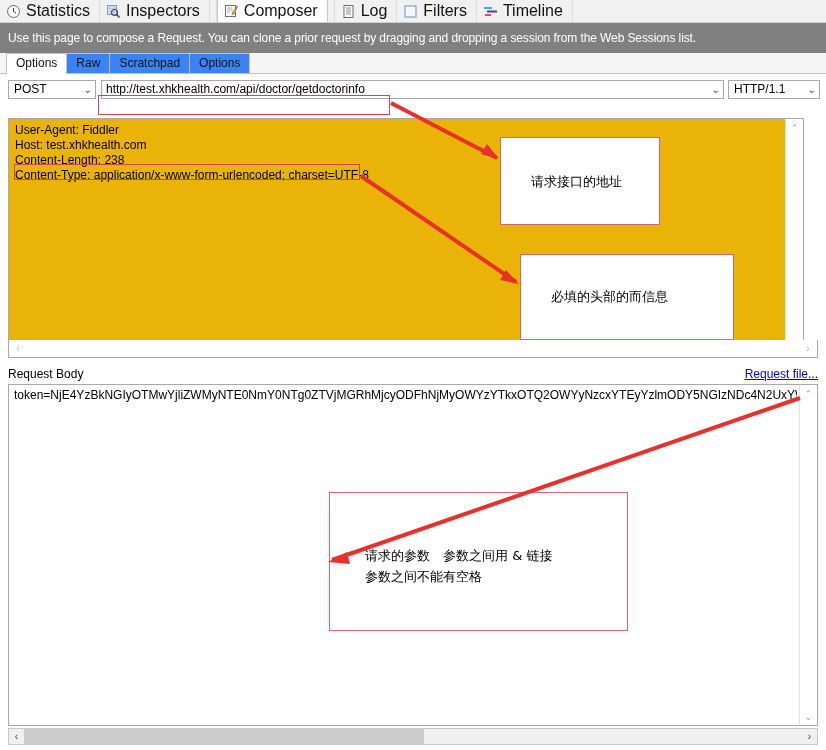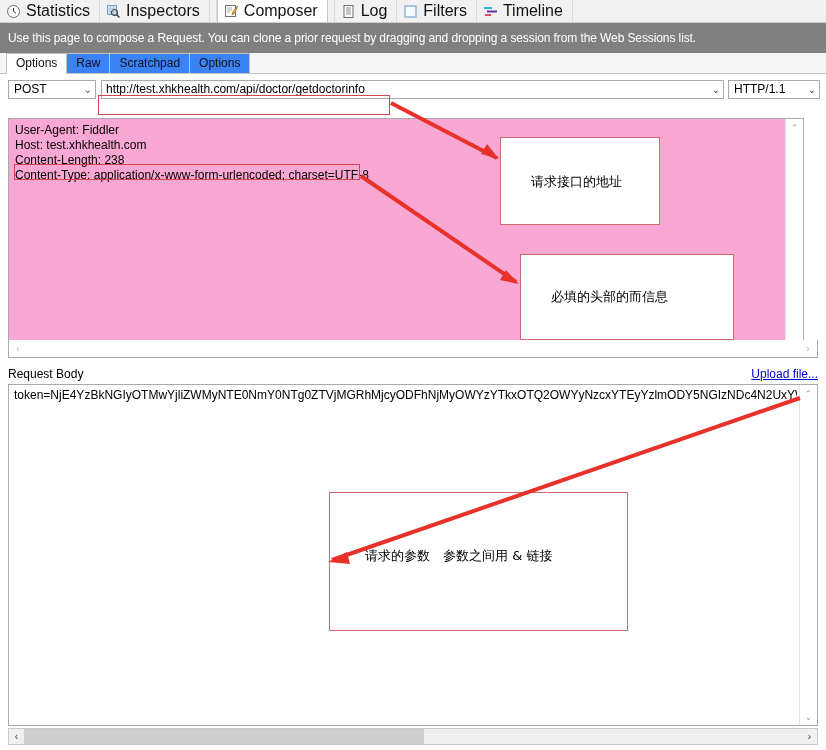--- a/index.html
+++ b/index.html
@@ -117,21 +117,21 @@
     border:none;outline:none;flex:1;font-size:12px;
     font-family:"Liberation Sans","DejaVu Sans",sans-serif;
     color:#000;background:transparent;padding:0;height:16px;
   }
   .urlwrap .chev{color:#4a4a4a;font-size:10px;padding-left:4px;}
   
   .headers-panel{
     position:absolute;
     left:8px;top:118px;width:796px;height:240px;
     border:1px solid #a9a9a9;
-    background:#f9a8d4;
+    background:#eab308;
     box-sizing:border-box;
   }
   .headers-text{
     position:absolute;left:6px;top:4px;right:20px;
     font-size:12px;line-height:15px;white-space:pre;color:#000;
   }
   
   .vsb{
     position:absolute;right:0;top:0;width:17px;bottom:0;
     background:#ffffff;border-left:1px solid #e2e2e2;
@@ -315,21 +315,21 @@
     <div class="arrow">⌄</div>
   </div>
 </div>
 <div class="hsb">
   <div class="arrow">‹</div>
   <div class="arrow">›</div>
 </div>
 
 <div class="bodybar">
   <span class="lbl">Request Body</span>
-  <span class="upload">Upload file...</span>
+  <span class="upload">Request file...</span>
 </div>
 
 <div class="body-panel">
   <div class="body-text">token=NjE4YzBkNGIyOTMwYjliZWMyNTE0NmY0NTg0ZTVjMGRhMjcyODFhNjMyOWYzYTkxOTQ2OWYyNzcxYTEyYzlmODY5NGIzNDc4N2UxYWRjM2U3M2ExNjMwMmE</div>
   <div class="vsb">
     <div class="arrow">⌃</div>
     <div class="arrow">⌄</div>
   </div>
 </div>
 <div class="body-hsb">
@@ -347,20 +347,21 @@
   <div class="txt">请求接口的地址</div>
 </div>
 
 <div class="anno" id="anno-headers">
   <div class="txt">必填的头部的而信息</div>
 </div>
 
 <div class="anno" id="anno-body">
   <div class="txt">
     <div>请求的参数　参数之间用 &amp; 链接</div>
+    <div>参数之间不能有空格</div>
   </div>
 </div>
 
 <svg id="arrows">
 
   <g>
     <path d="M391,103 L497,158" stroke="#e8312a" stroke-width="4" fill="none"></path>
     <path d="M499,159 L481,154 L487,144 Z" fill="#e8312a"></path>
   </g>
 

